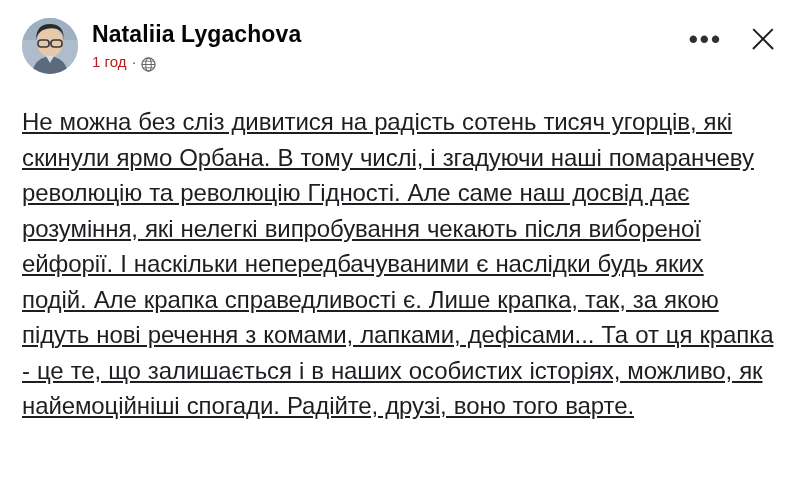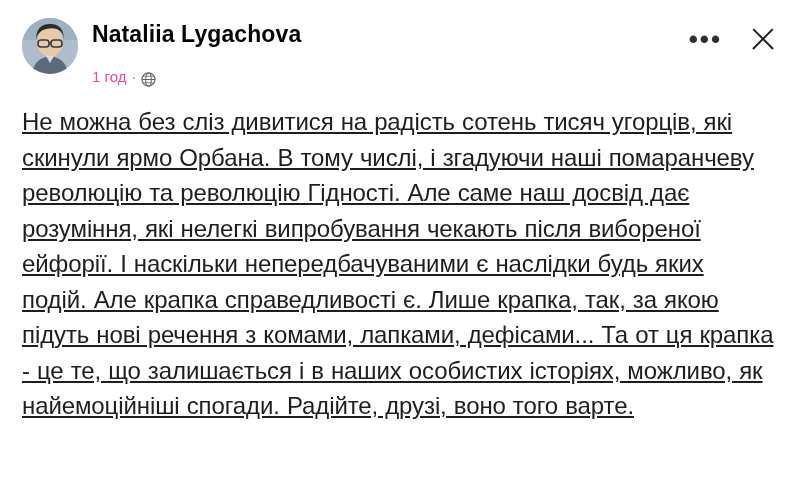--- a/index.html
+++ b/index.html
@@ -46,22 +46,22 @@
   .author-name {
     font-size: 23px;
     font-weight: bold;
     color: #050505;
     line-height: 28px;
     letter-spacing: 0.1px;
   }
   .meta-row {
     display: flex;
     align-items: center;
-    margin-top: 20px;
-    color: #ec4899;
+    margin-top: 5px;
+    color: #b91c1c;
     font-size: 15px;
     line-height: 18px;
   }
   .meta-sep {
     margin: 0 5px;
   }
   .globe-icon {
     display: inline-block;
     width: 15px;
     height: 15px;

